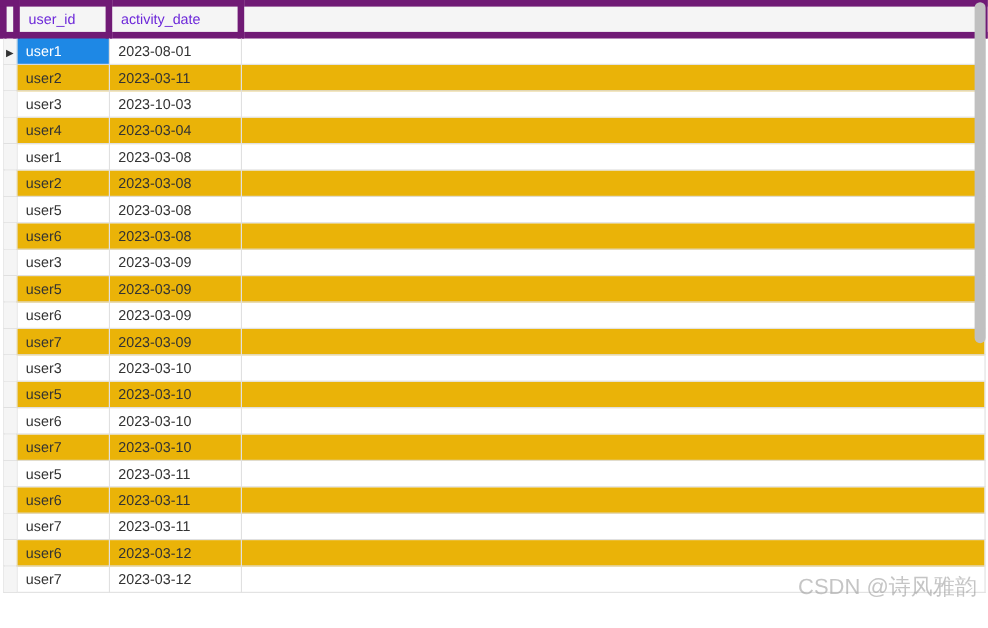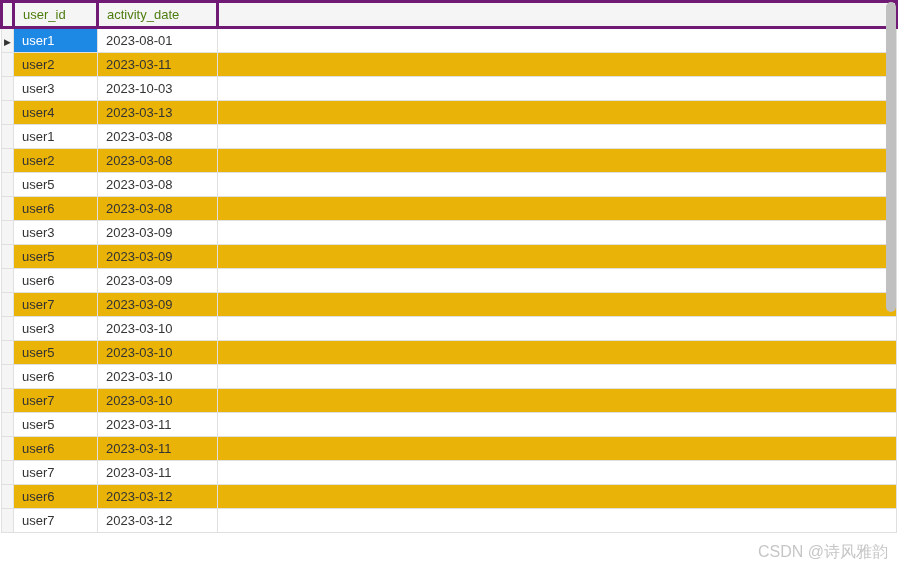--- a/index.html
+++ b/index.html
@@ -20,25 +20,25 @@
       width: 100%;
       height: 100%;
       overflow-y: auto;
     }
     table {
       border-collapse: collapse;
       width: 100%;
     }
     th {
       background: #f5f5f5;
-      border: 3px solid #701a75;
+      border: 6px solid #701a75;
       padding: 4px 8px;
       text-align: left;
       font-weight: normal;
-      color: #4d7c0f;
+      color: #6d28d9;
       height: 24px;
     }
     th.col-marker {
       width: 12px;
       padding: 0;
       background: #f5f5f5;
     }
     th.col-user {
       width: 84px;
     }
@@ -80,23 +80,23 @@
       right: 2px;
       top: 2px;
       width: 10px;
       height: 310px;
       background: #c0c0c0;
       border-radius: 5px;
     }
     .watermark {
       position: absolute;
       right: 10px;
-      bottom: 8px;
+      bottom: 24px;
       color: rgba(150,150,150,0.55);
-      font-size: 16px;
+      font-size: 20px;
       font-family: "Microsoft YaHei", Arial, sans-serif;
       pointer-events: none;
     }
   </style>
 </head>
 <body>
 
 <div class="table-container">
   <table>
     <thead>
@@ -122,21 +122,21 @@
         </tr>
         <tr>
           <td class="marker"></td>
           <td class="user-cell">user3</td>
           <td>2023-10-03</td>
           <td class="col-rest-cell"></td>
         </tr>
         <tr class="alt">
           <td class="marker"></td>
           <td class="user-cell">user4</td>
-          <td>2023-03-13</td>
+          <td>2023-03-04</td>
           <td class="col-rest-cell"></td>
         </tr>
         <tr>
           <td class="marker"></td>
           <td class="user-cell">user1</td>
           <td>2023-03-08</td>
           <td class="col-rest-cell"></td>
         </tr>
         <tr class="alt">
           <td class="marker"></td>

